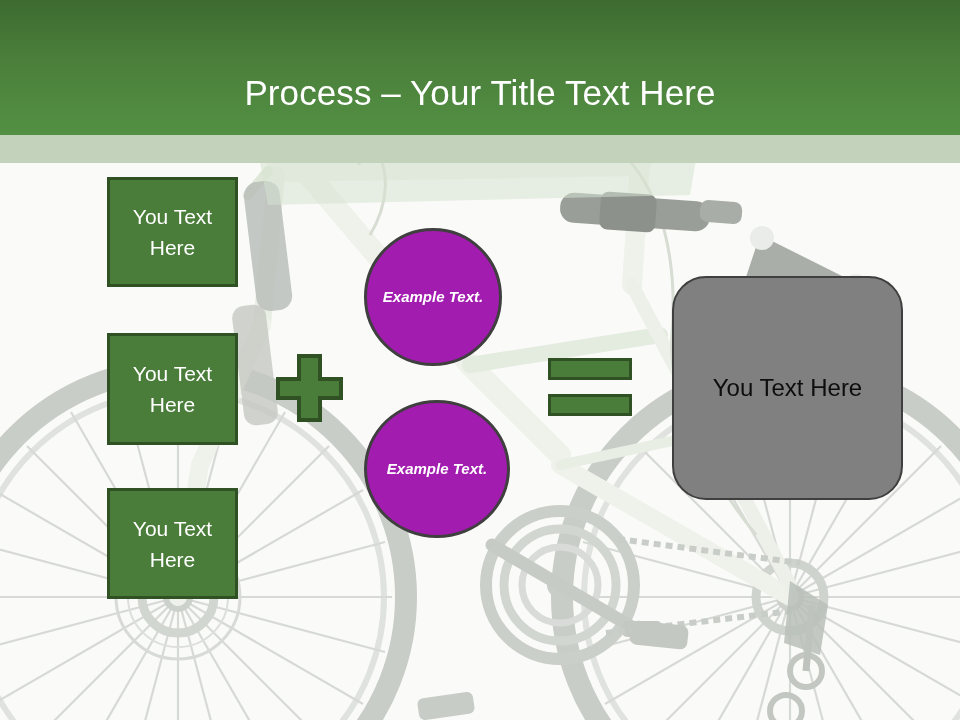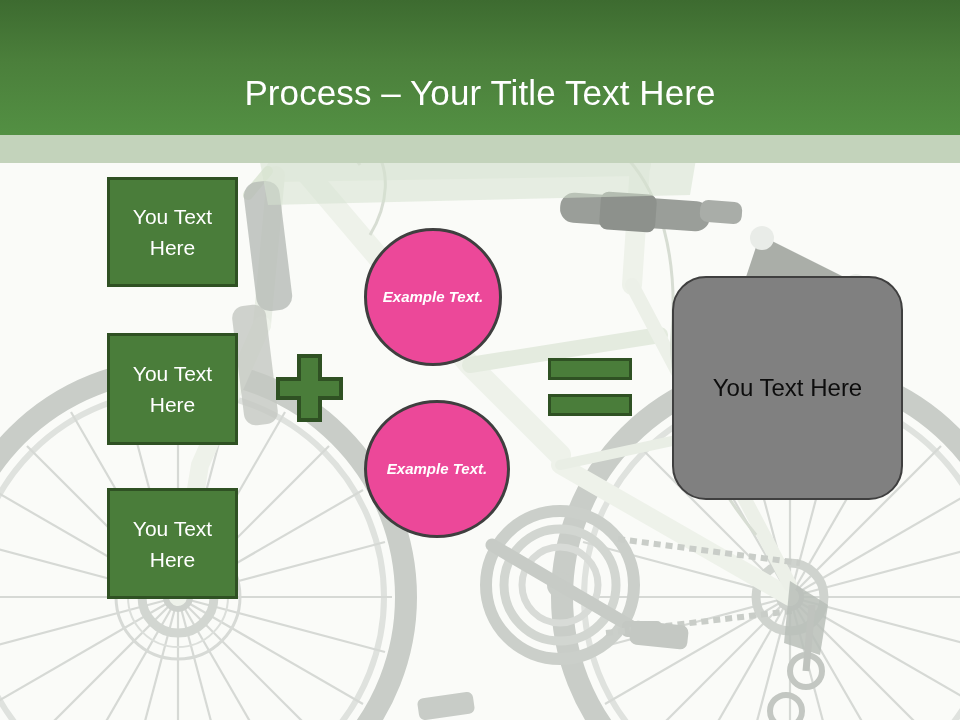--- a/index.html
+++ b/index.html
@@ -114,21 +114,21 @@
     background: #4a7d3a;
     border: 3px solid #2f5123;
     box-sizing: border-box;
   }
   #eq-bar-top { top: 0; }
   #eq-bar-bottom { top: 36px; }
 
   
   .gray-circle {
     position: absolute;
-    background: #ec4899;
+    background: #a21caf;
     border: 3px solid #3f3f3f;
     border-radius: 50%;
     box-sizing: border-box;
     color: #ffffff;
     font-size: 15px;
     font-weight: bold;
     font-style: italic;
     line-height: 22px;
     text-align: center;
     display: flex;

